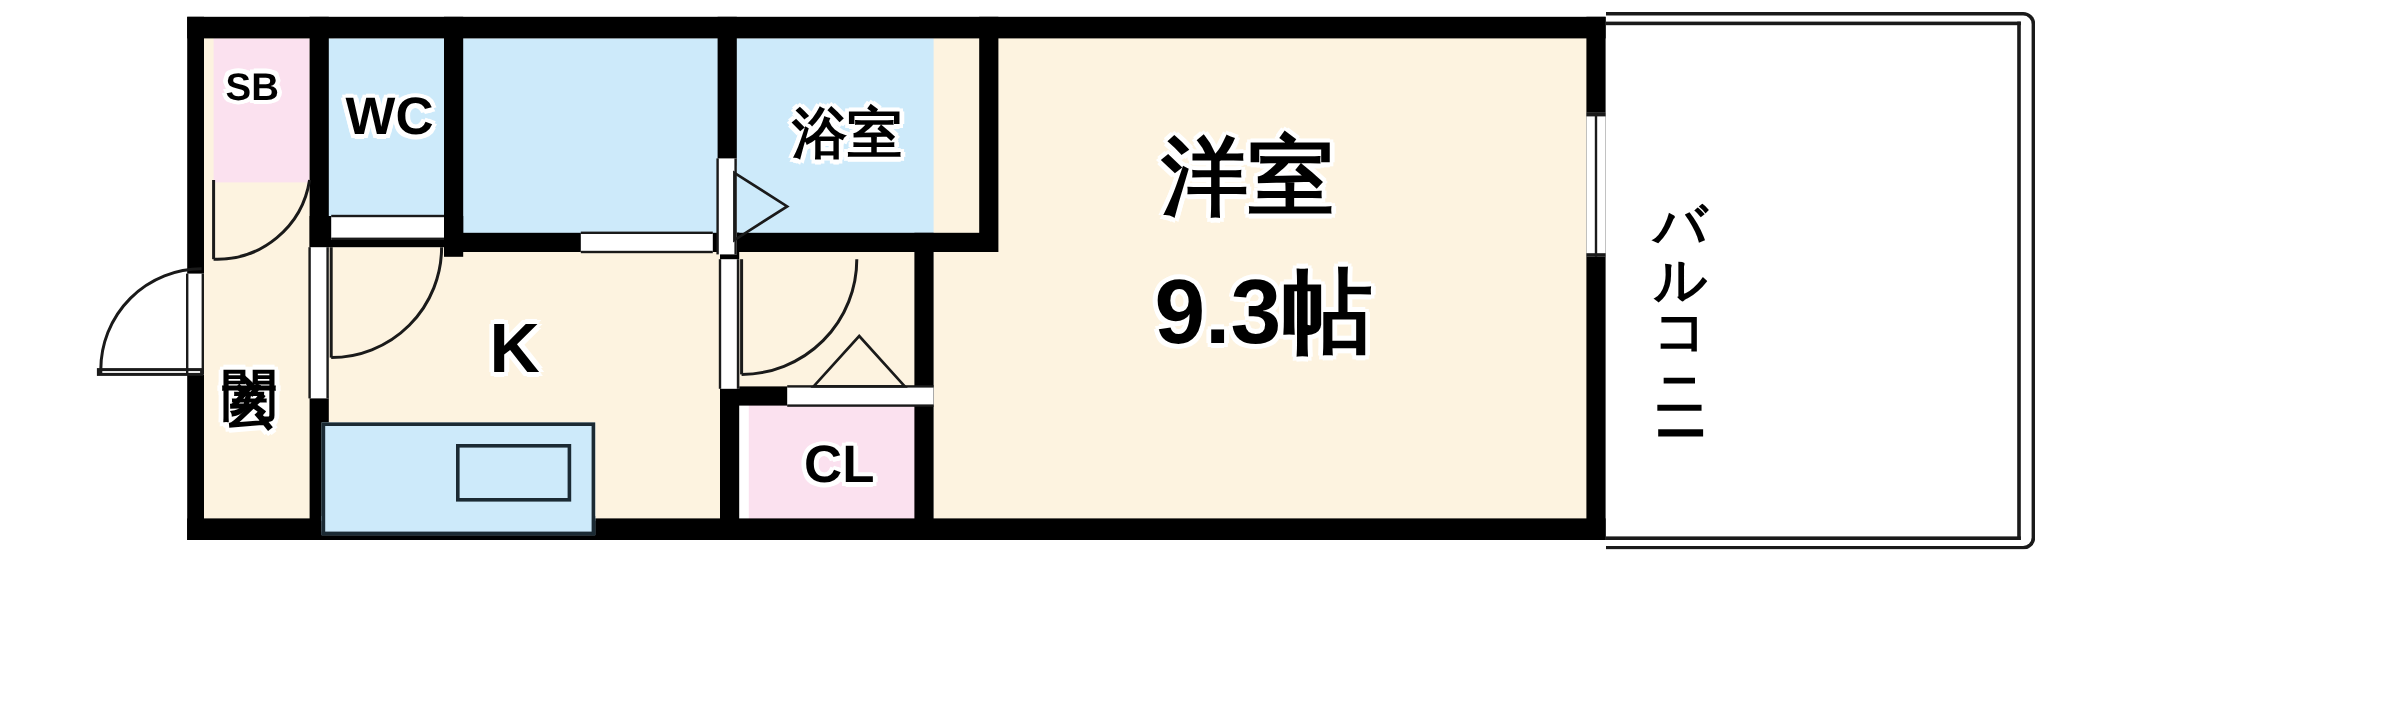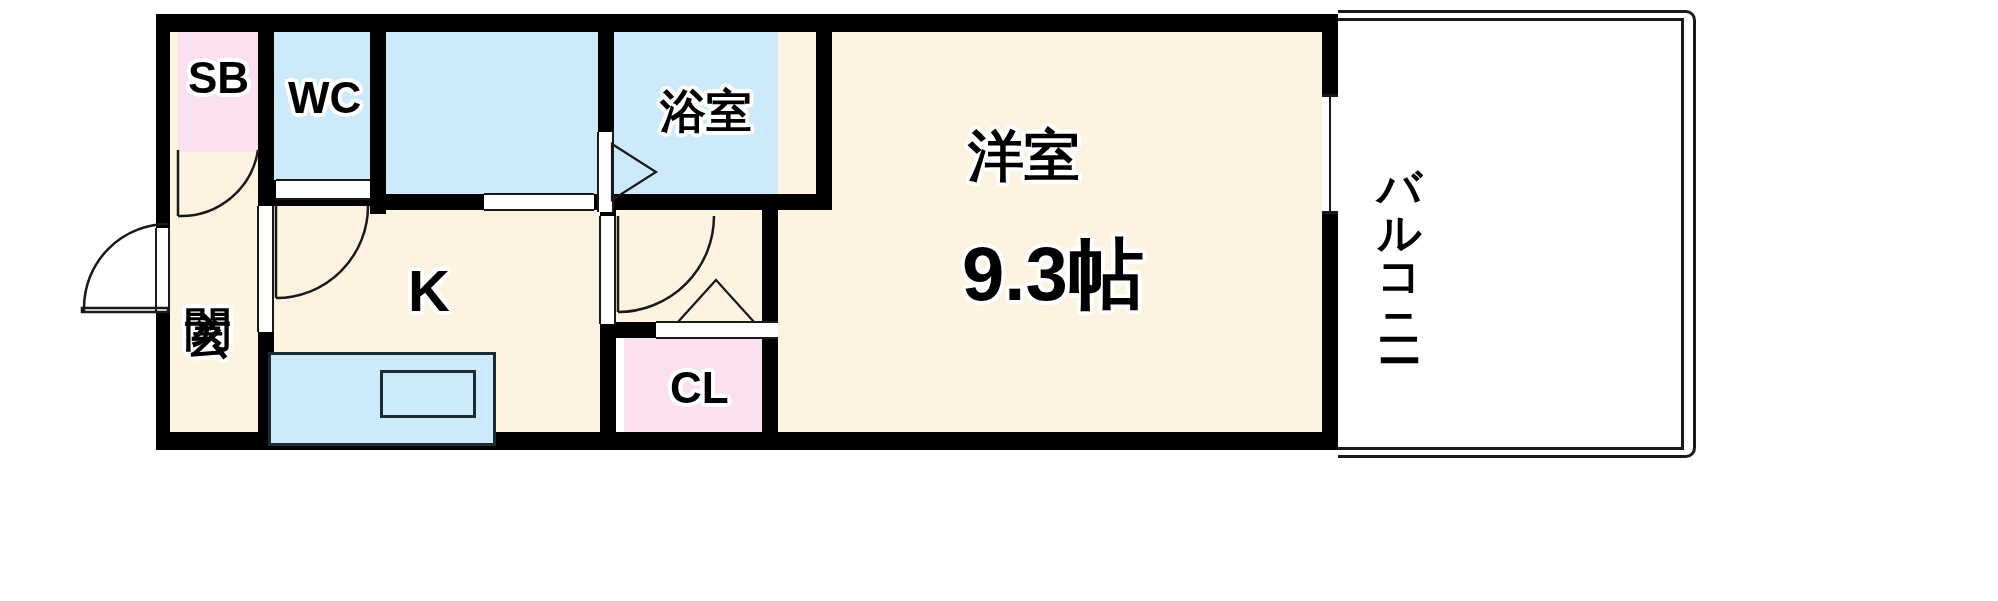--- a/index.html
+++ b/index.html
@@ -190,32 +190,32 @@
 
   <div class="abs fill-blue" style="left:268px; top:352px; width:228px; height:82px; border:3px solid #1b2a33;"></div>
 
   <div class="abs fill-blue" style="left:380px; top:370px; width:96px; height:48px; border:3px solid #1b2a33;"></div>
 
   <div class="abs fill-blue" style="left:268px; top:430px; width:228px; height:16px; border:3px solid #1b2a33; border-top:none;"></div>
 
   <div class="abs" style="left:1338px; top:18px; width:346px; height:432px; border:3px solid #1a1a1a; border-left:none; background:transparent;"></div>
   <div class="abs" style="left:1338px; top:10px; width:358px; height:448px; border:3px solid #1a1a1a; border-left:none; border-radius:0 10px 10px 0; background:transparent;"></div>
 
-  <div class="label" style="left:188px; top:56px; font-size:44px;">SB</div>
+  <div class="label" style="left:188px; top:56px; font-size:32px;">SB</div>
 
   <div class="label" style="left:288px; top:76px; font-size:44px;">WC</div>
 
 
   <div class="label" style="left:660px; top:88px; font-size:46px;">浴室</div>
 
   <div class="label vert" style="left:186px; top:272px; font-size:46px;">玄関</div>
 
   <div class="label" style="left:408px; top:262px; font-size:58px;">K</div>
 
   <div class="label" style="left:670px; top:366px; font-size:44px;">CL</div>
 
   <div class="label vert" style="left:1378px; top:138px; font-size:44px;">バルコニー</div>
 
-  <div class="label" style="left:968px; top:128px; font-size:56px;">洋室</div>
-
-  <div class="label" style="left:962px; top:236px; font-size:76px;">9.3帖</div>
+  <div class="label" style="left:968px; top:112px; font-size:72px;">洋室</div>
+
+  <div class="label" style="left:962px; top:223px; font-size:76px;">9.3帖</div>
 
 </div>
 
 </body></html>

